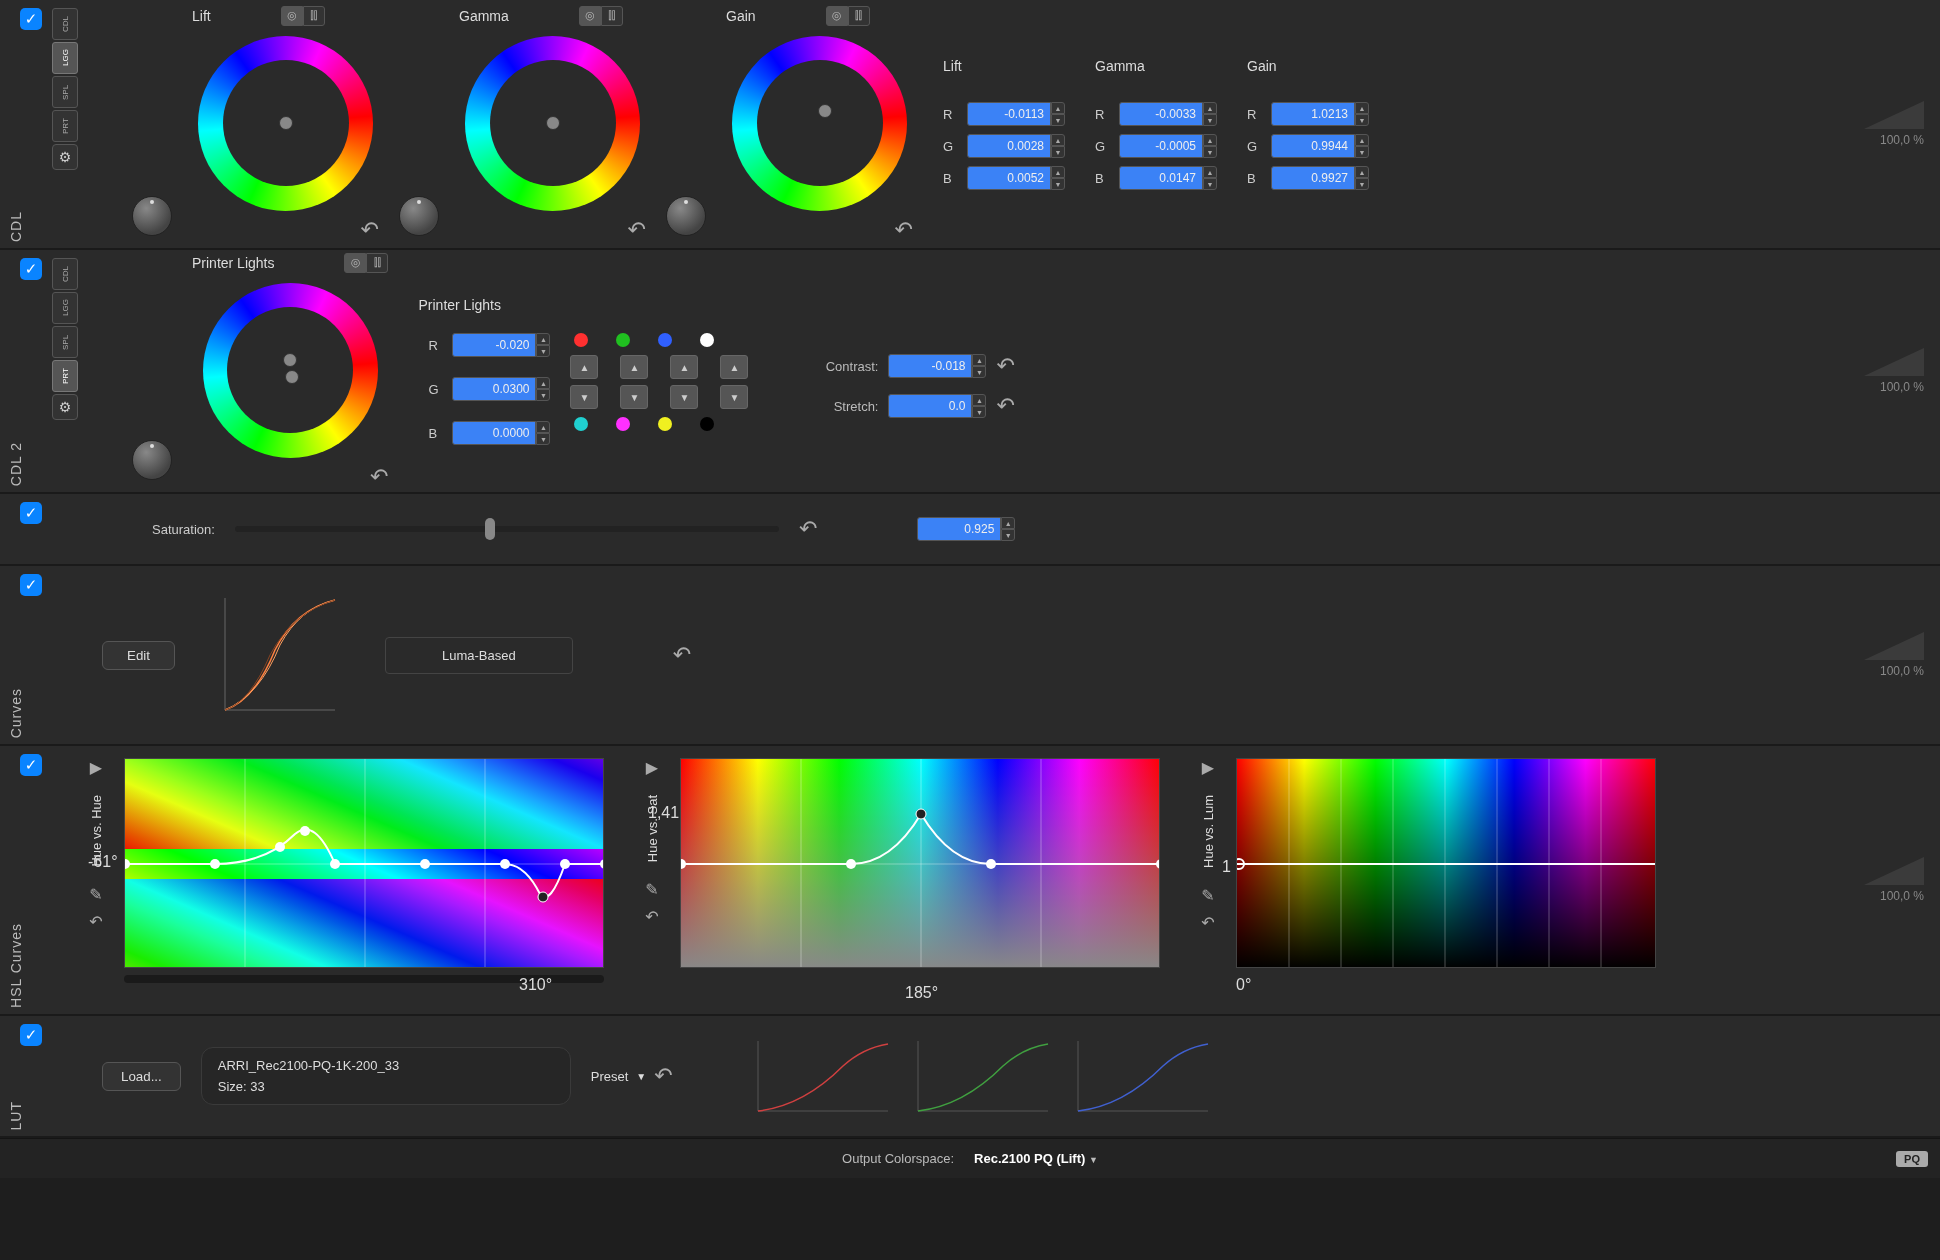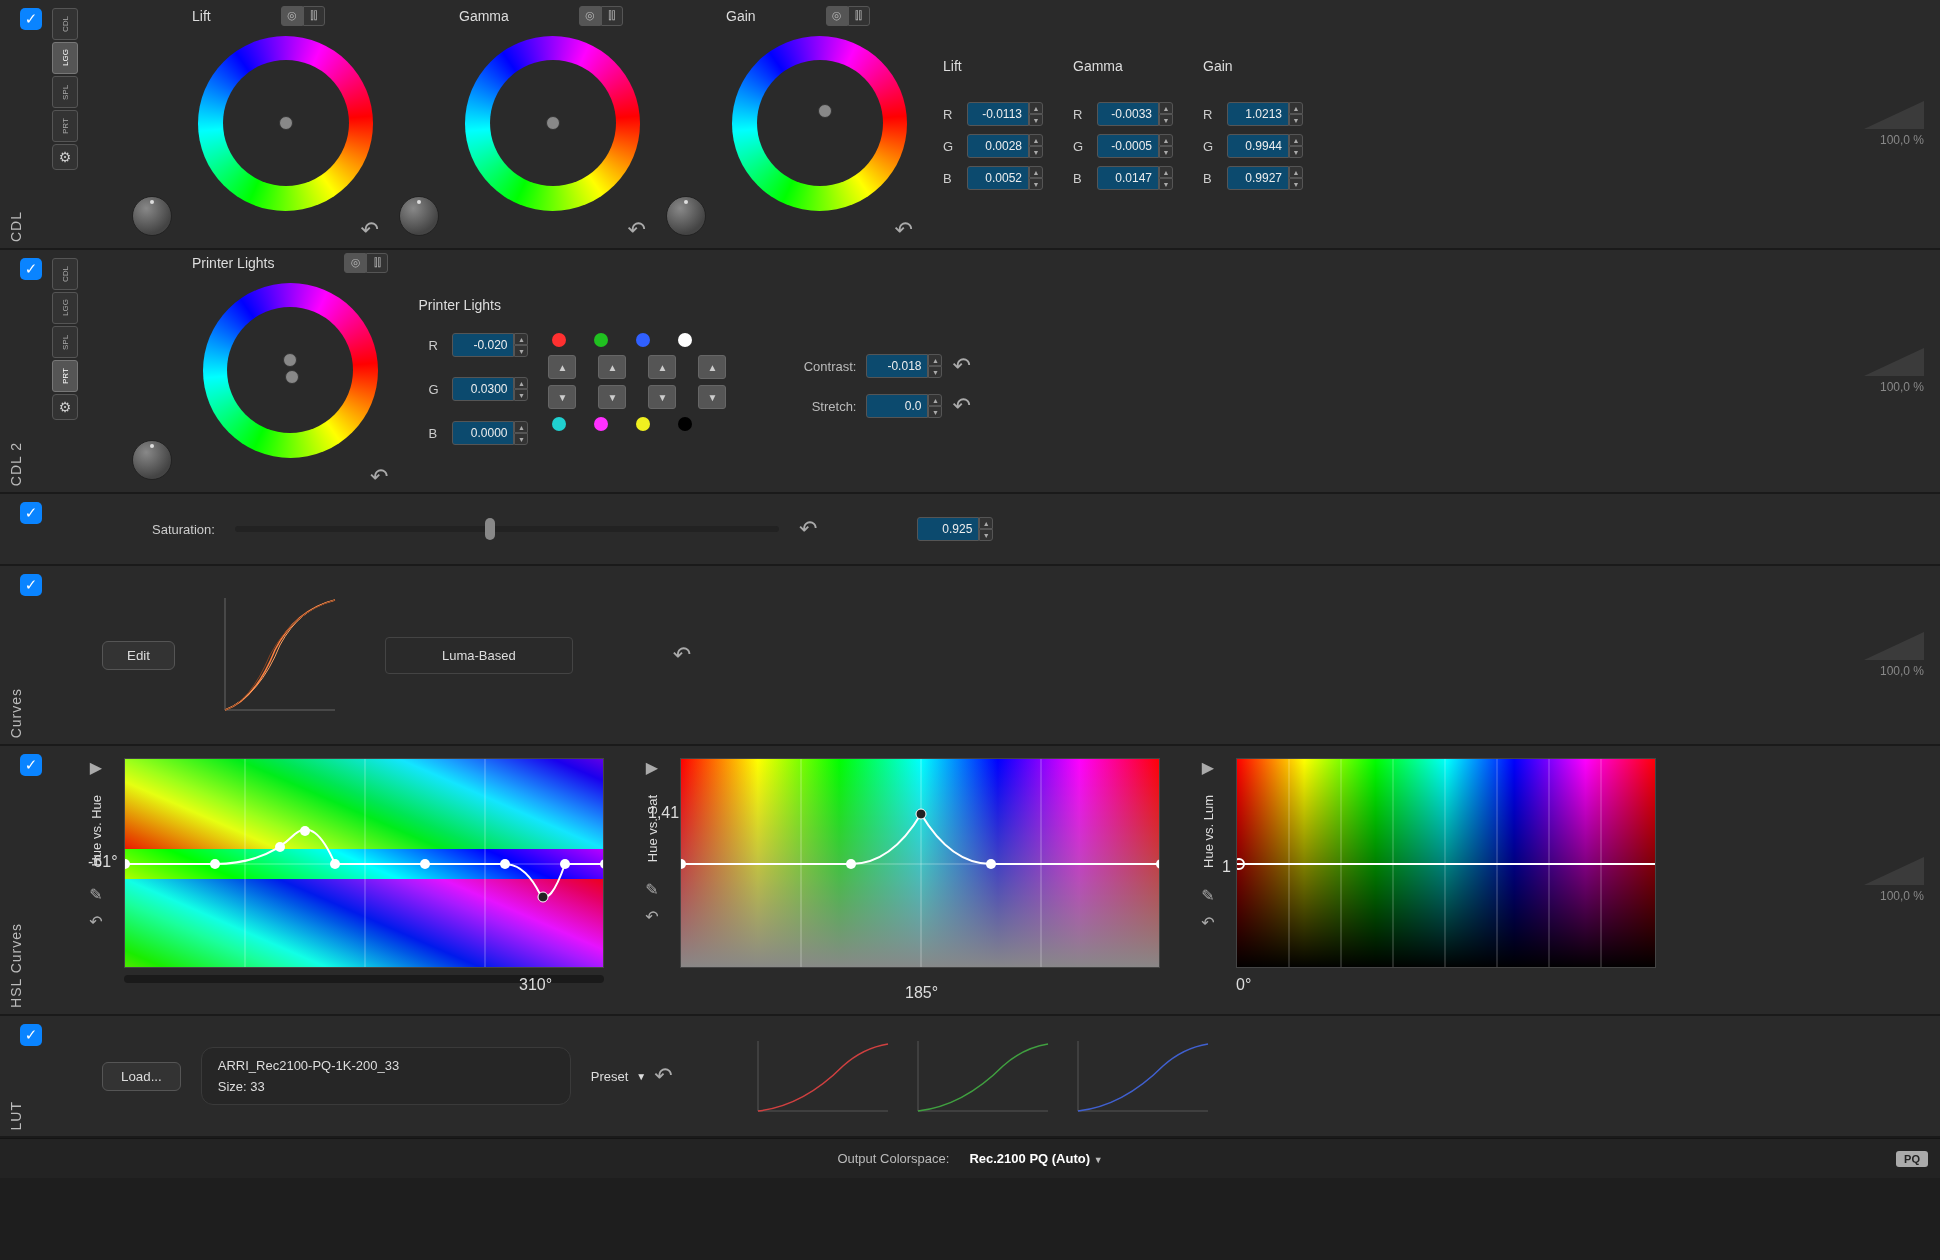--- a/index.html
+++ b/index.html
@@ -35,21 +35,21 @@
 .wheel-bottom { display:flex; align-items:center; gap:8px; margin-top:4px;}
 .master-knob { width: 40px; height:40px; border-radius:50%; background: radial-gradient(circle at 35% 30%, #888, #444 70%); border:1px solid #222; cursor:pointer; position:relative;}
 .master-knob::after{content:"";position:absolute;top:3px;left:50%;width:4px;height:4px;border-radius:50%;background:#ddd;transform:translateX(-50%);}
 .reset-arrow { font-size:22px; color:#aaa; cursor:pointer; }
 
 .num-group { display: flex; flex-direction: column; gap: 8px; margin-left:10px;}
 .num-group-title { font-size:14px; color:#ddd; margin-bottom:20px;}
 .num-row { display:flex; align-items:center; gap:10px;}
 .num-label{ width:14px; color:#ccc;}
 .spinner { display:flex; align-items:center; }
-.spinner input { width: 62px; height: 24px; background:#0c4a6e; border:1px solid #555; color:#eee; text-align:right; padding-right:6px; font-size:12px; border-radius:3px 0 0 3px;}
+.spinner input { width: 84px; height: 24px; background:#3b82f6; border:1px solid #555; color:#eee; text-align:right; padding-right:6px; font-size:12px; border-radius:3px 0 0 3px;}
 .spinner-btns { display:flex; flex-direction:column;}
 .spinner-btns span{ width:14px; height:12px; background:#333; border:1px solid #555; font-size:7px; display:flex; align-items:center; justify-content:center; color:#aaa; cursor:pointer;}
 .spinner-btns span:first-child{border-radius:0 3px 0 0;}
 .spinner-btns span:last-child{border-radius:0 0 3px 0;}
 
 .mix-ramp { position:absolute; right:16px; top:50%; transform:translateY(-50%); display:flex; flex-direction:column; align-items:flex-end; gap:4px;}
 .mix-ramp svg{opacity:0.4;}
 .mix-ramp-text{ color:#888; font-size:12px;}
 
 .printer-dots { display:flex; gap:28px; margin-bottom:8px; margin-left:4px;}
@@ -621,15 +621,15 @@
     <svg class="lut-curve">
         <line x1="5" y1="75" x2="135" y2="75" stroke="#555"></line>
         <line x1="5" y1="75" x2="5" y2="5" stroke="#555"></line>
         <path d="M5,75 Q50,70 90,30 Q110,12 135,8" stroke="#4060d0" fill="none" stroke-width="1.5"></path>
       </svg>
   </div>
 </div>
 
 <div class="footer">
   <span>Output Colorspace:</span>
-  <span><span class="footer-sel">Rec.2100 PQ (Auto)</span> <span style="font-size:9px;">▼</span></span>
+  <span><span class="footer-sel">Rec.2100 PQ (Lift)</span> <span style="font-size:9px;">▼</span></span>
   <span class="pq-badge">PQ</span>
 </div>
 
 </body></html>

